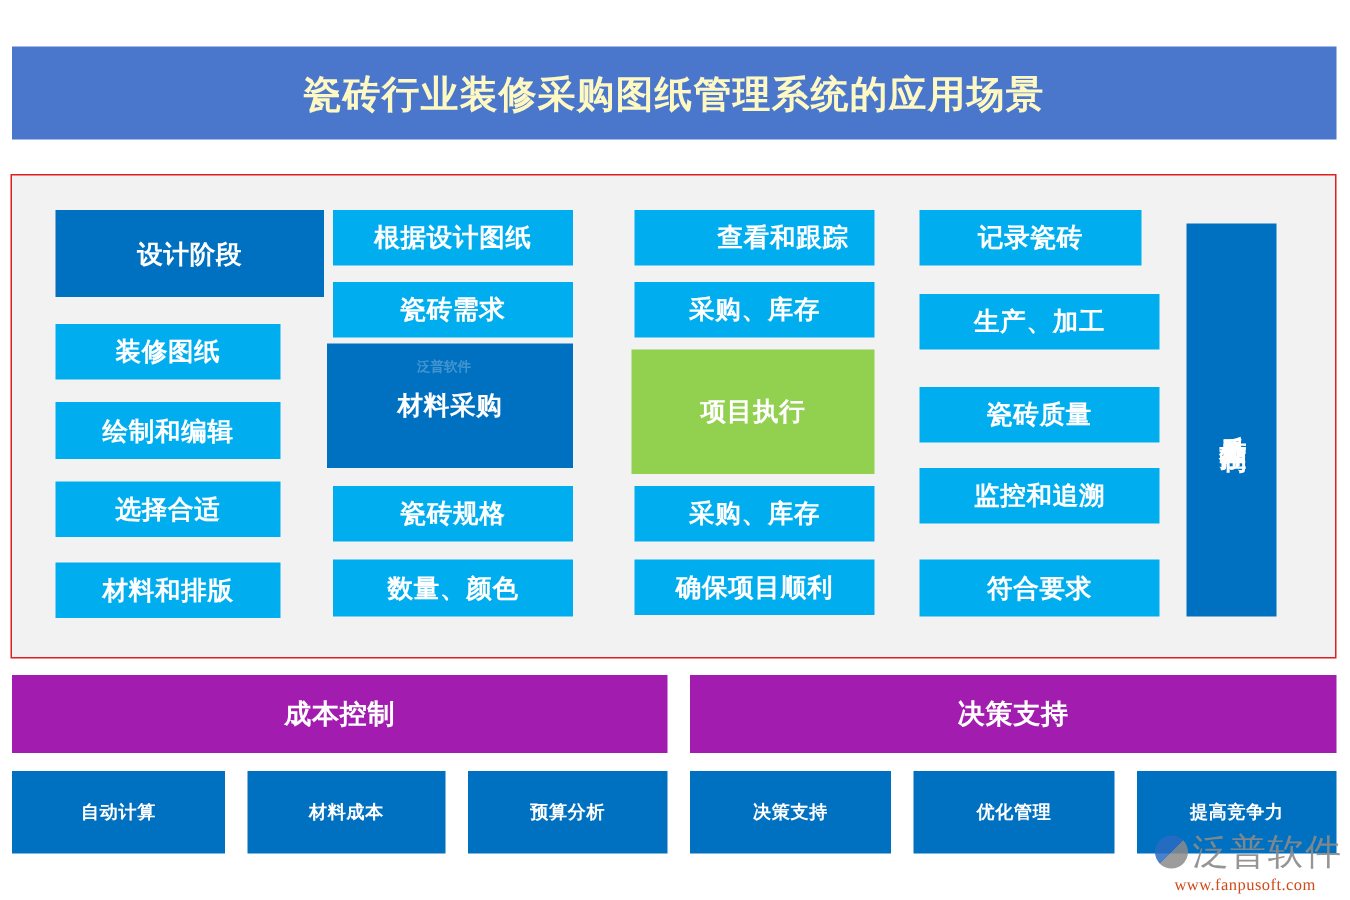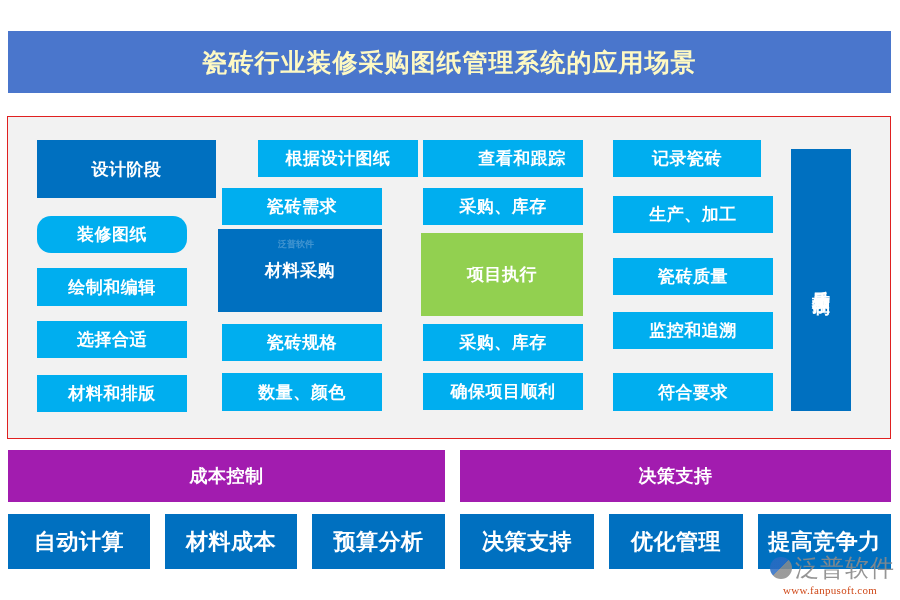--- a/index.html
+++ b/index.html
@@ -20,21 +20,21 @@
   }
   .panel {
     position:absolute; left:7px; top:116px; width:884px; height:323px;
     background:#F2F2F2; border:1px solid #E02020; box-sizing:border-box;
   }
   .light { background:#00AEEF; }
   .dark  { background:#0070C0; }
   .green { background:#92D050; }
   .yellow{ background:#a21caf; font-size:18px; }
   .vertical { writing-mode:vertical-rl; text-orientation:upright; letter-spacing:2px; }
-  .bottom { font-size:22px; }
+  .bottom { font-size:12px; }
   .watermark-small {
     position:absolute; left:278px; top:238px; font-size:9px; color:rgba(255,255,255,0.25);
     font-weight:bold;
   }
   .logo {
     position:absolute; left:770px; top:552px; display:flex; align-items:center;
   }
   .logo-mark {
     width:22px; height:22px; border-radius:50%;
     background:linear-gradient(135deg,#2A6BC2 0%,#2A6BC2 50%,#8A8A8A 50%,#8A8A8A 100%);
@@ -50,26 +50,26 @@
   }
 </style>
 </head>
 <body>
 
 <div class="title-bar">瓷砖行业装修采购图纸管理系统的应用场景</div>
 
 <div class="panel"></div>
 
 <div class="box dark" style="left:37px;top:140px;width:179px;height:58px;">设计阶段</div>
-<div class="box light" style="left:37px;top:216px;width:150px;height:37px;border-radius:14px;">装修图纸</div>
+<div class="box light" style="left:37px;top:216px;width:150px;height:37px;">装修图纸</div>
 <div class="box light" style="left:37px;top:268px;width:150px;height:38px;">绘制和编辑</div>
 <div class="box light" style="left:37px;top:321px;width:150px;height:37px;">选择合适</div>
 <div class="box light" style="left:37px;top:375px;width:150px;height:37px;">材料和排版</div>
 
-<div class="box light" style="left:222px;top:140px;width:160px;height:37px;margin-left:36px;">根据设计图纸</div>
+<div class="box light" style="left:222px;top:140px;width:160px;height:37px;">根据设计图纸</div>
 <div class="box light" style="left:222px;top:188px;width:160px;height:37px;">瓷砖需求</div>
 <div class="box dark" style="left:218px;top:229px;width:164px;height:83px;">材料采购</div>
 <div class="watermark-small">泛普软件</div>
 <div class="box light" style="left:222px;top:324px;width:160px;height:37px;">瓷砖规格</div>
 <div class="box light" style="left:222px;top:373px;width:160px;height:38px;font-family:Liberation Serif, serif;">数量、颜色</div>
 
 <div class="box light" style="left:423px;top:140px;width:160px;height:37px;padding-left:38px;">查看和跟踪</div>
 <div class="box light" style="left:423px;top:188px;width:160px;height:37px;">采购、库存</div>
 <div class="box green" style="left:421px;top:233px;width:162px;height:83px;">项目执行</div>
 <div class="box light" style="left:423px;top:324px;width:160px;height:37px;">采购、库存</div>

